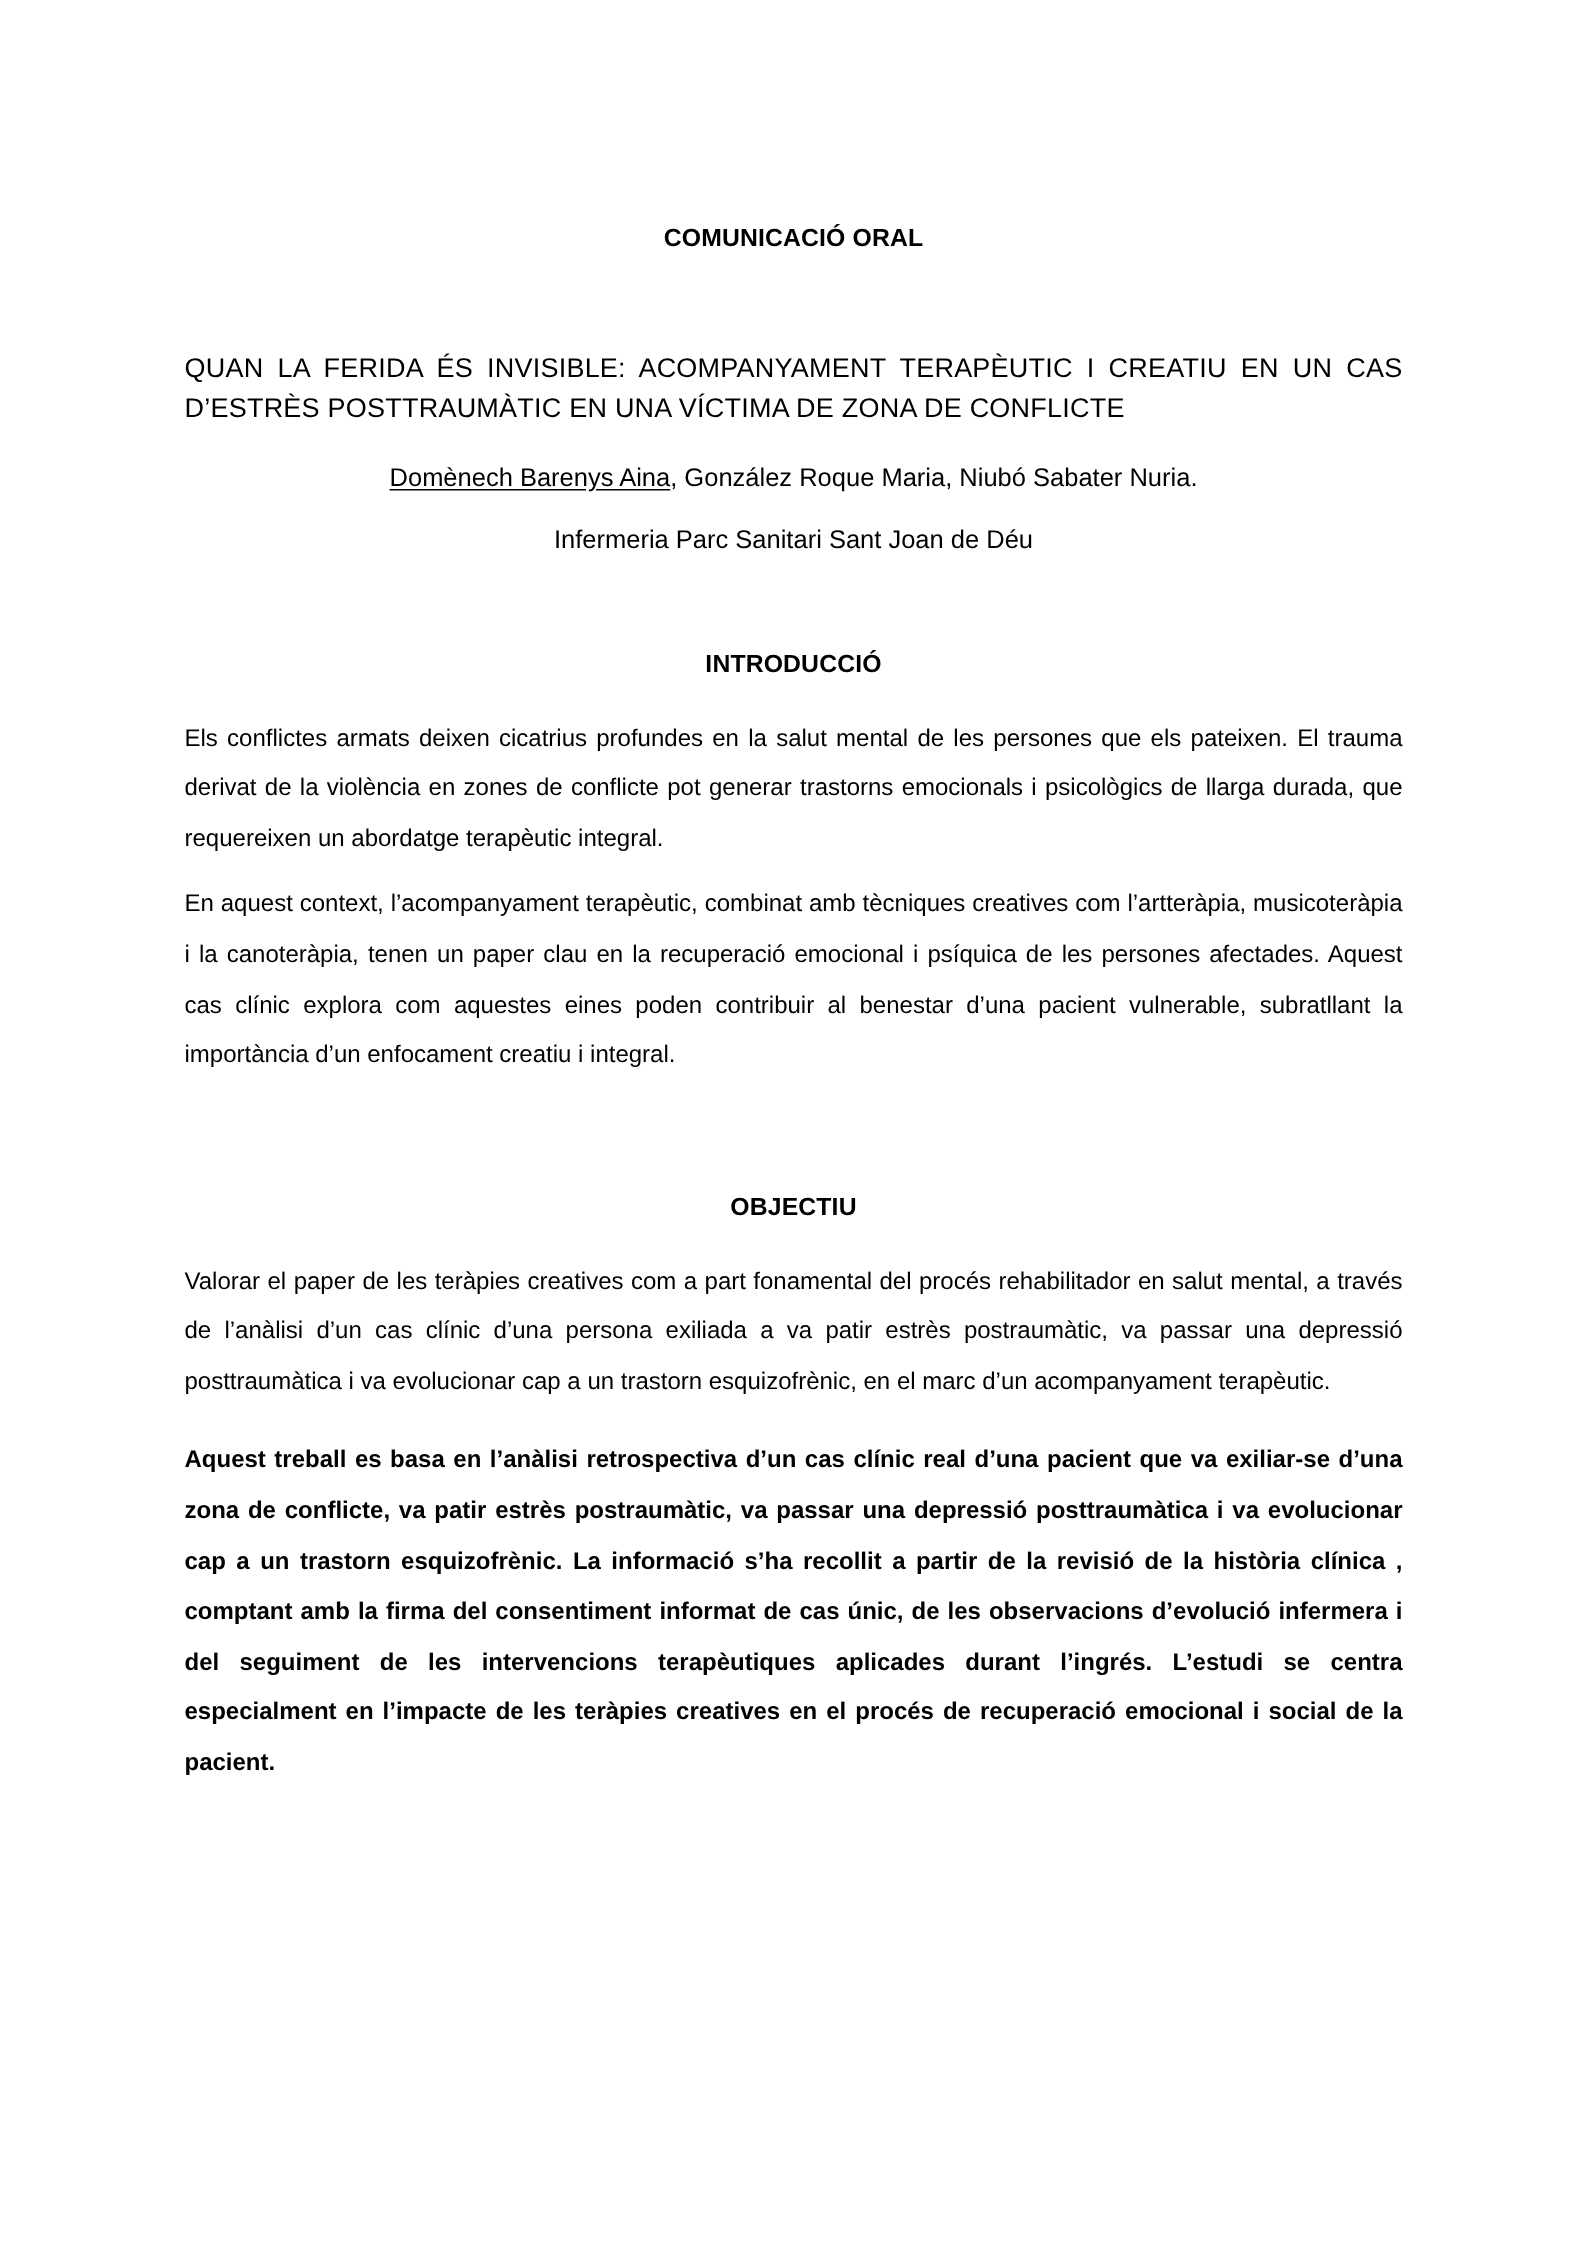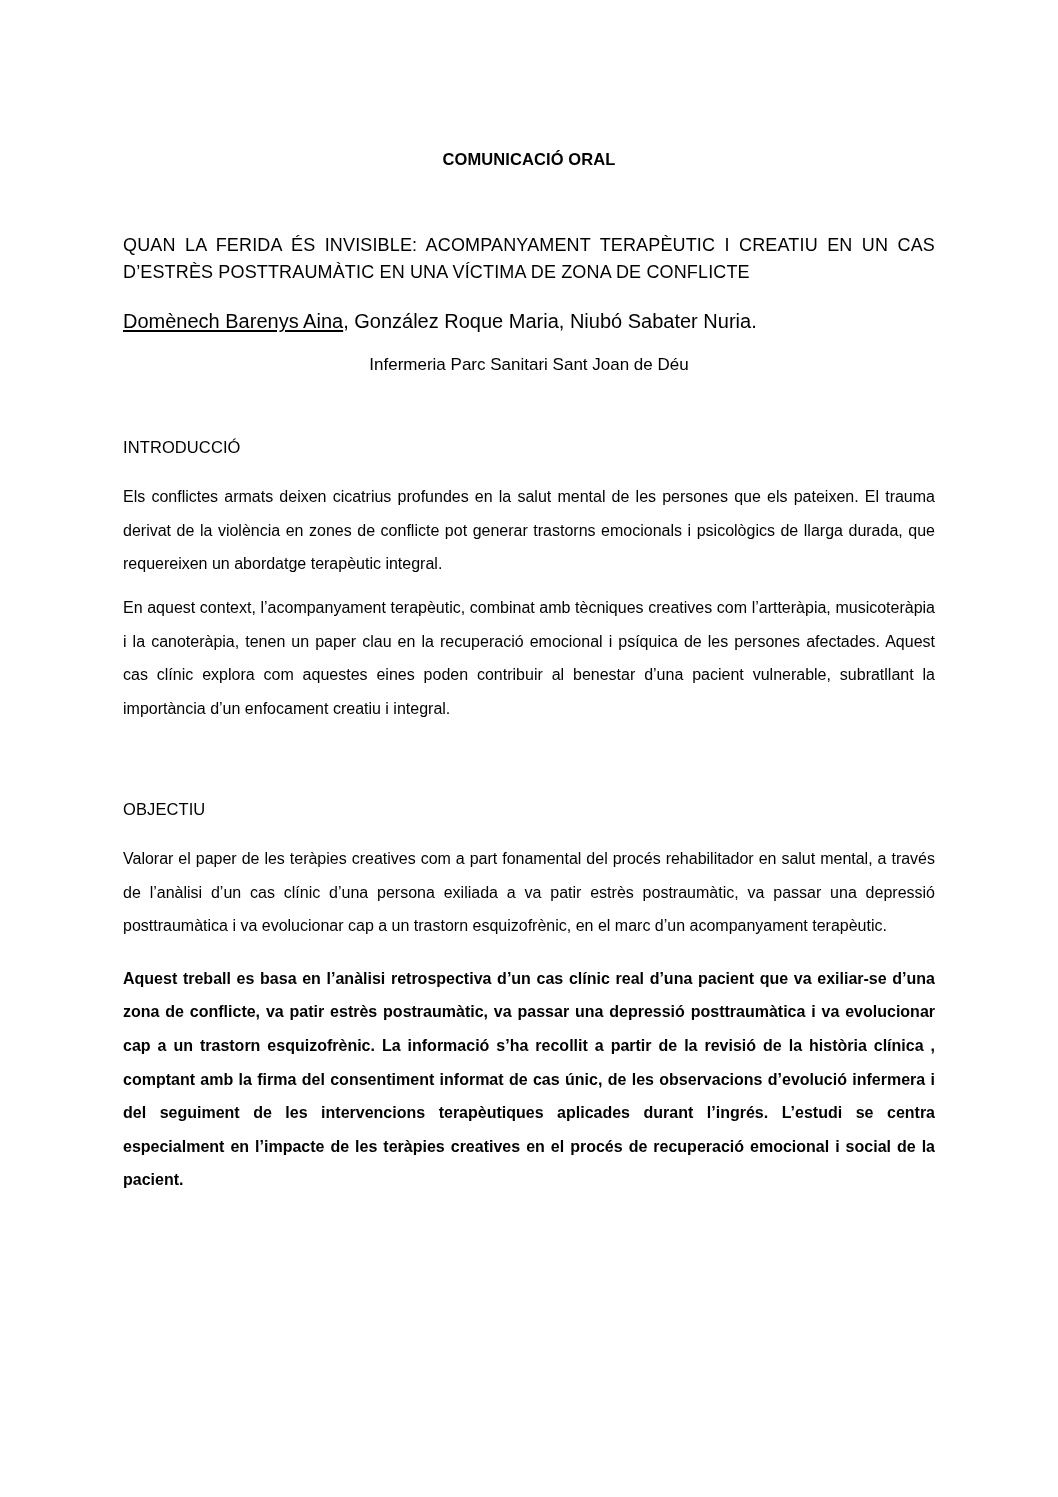--- a/index.html
+++ b/index.html
@@ -55,42 +55,44 @@
     text-align-last: justify;
   }
   .doc-title .title-line-2 {
     display: block;
   }
 
   
   .authors {
     margin: 0;
     padding-top: 19px;
-    font-size: 20px;
+    font-size: 17px;
     line-height: 1.5;
+    text-align: center;
   }
   .authors .presenter {
     text-decoration: underline;
     text-underline-offset: 2px;
   }
   .affiliation {
     margin: 0;
     padding-top: 16px;
     font-size: 17px;
     line-height: 1.5;
     text-align: center;
   }
 
   
   .section-heading {
     margin: 0;
     font-size: 16.5px;
-    font-weight: normal;
+    font-weight: bold;
     letter-spacing: 0.1px;
     line-height: 1.2;
+    text-align: center;
   }
   .section-heading.first { padding-top: 61px; }
   .section-heading.spaced { padding-top: 75px; }
 
   
   .body-par {
     margin: 0;
     padding-top: 22px;
     font-size: 16px;
     line-height: 2.1;

